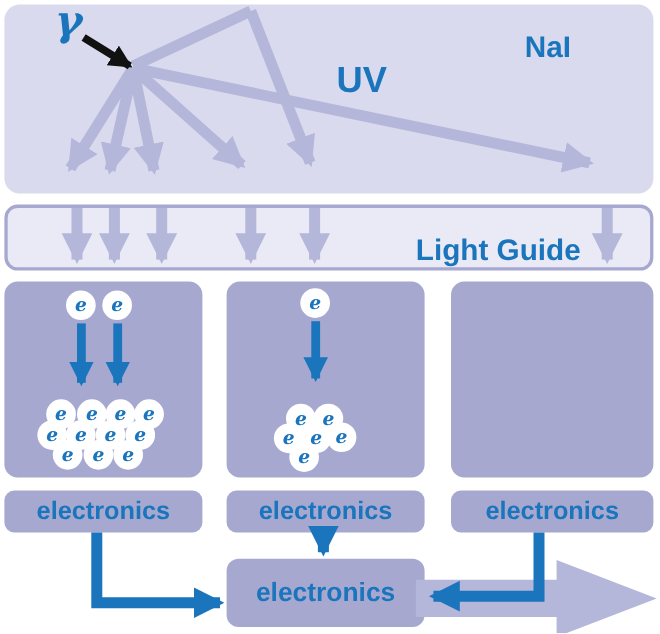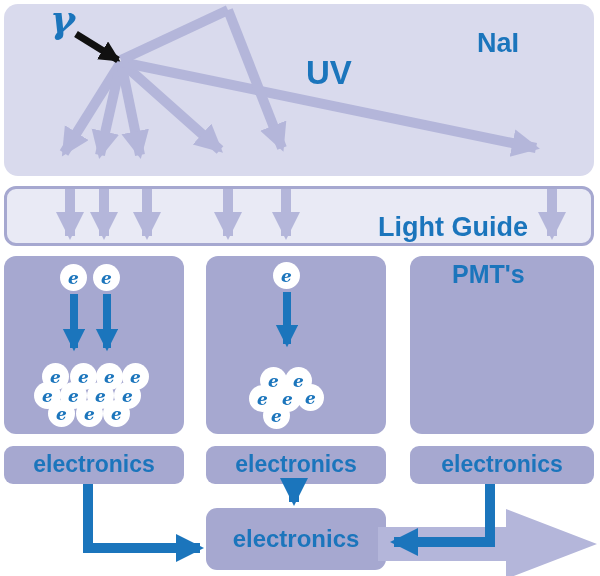--- a/index.html
+++ b/index.html
@@ -111,21 +111,20 @@
 
     <polyline points="88,484 88,548 200,548" class="strB" stroke-width="10" marker-end="url(#headB)" stroke-linejoin="miter"></polyline>
     <line x1="294" y1="486" x2="294" y2="502" class="strB" stroke-width="10" marker-end="url(#headB)"></line>
     <polyline points="490,484 490,542 394,542" class="strB" stroke-width="10" marker-end="url(#headB)" stroke-linejoin="miter"></polyline>
   </svg>
 
   <div class="lbl" id="lbl-gamma">γ</div>
   <div class="lbl" id="lbl-nai">NaI</div>
   <div class="lbl" id="lbl-uv">UV</div>
   <div class="lbl" id="lbl-guide">Light Guide</div>
-  <div class="lbl" id="lbl-pmts">PMT's</div>
   <div class="lbl lbl-elec" id="lbl-elec-left">electronics</div>
   <div class="lbl lbl-elec" id="lbl-elec-mid">electronics</div>
   <div class="lbl lbl-elec" id="lbl-elec-right">electronics</div>
   <div class="lbl lbl-elec" id="lbl-elec-main">electronics</div>
 
   <span class="e" style="left:60px;top:264px">e</span>
   <span class="e" style="left:93px;top:264px">e</span>
 
   <span class="e" style="left:42px;top:363px">e</span>
   <span class="e" style="left:70px;top:363px">e</span>

